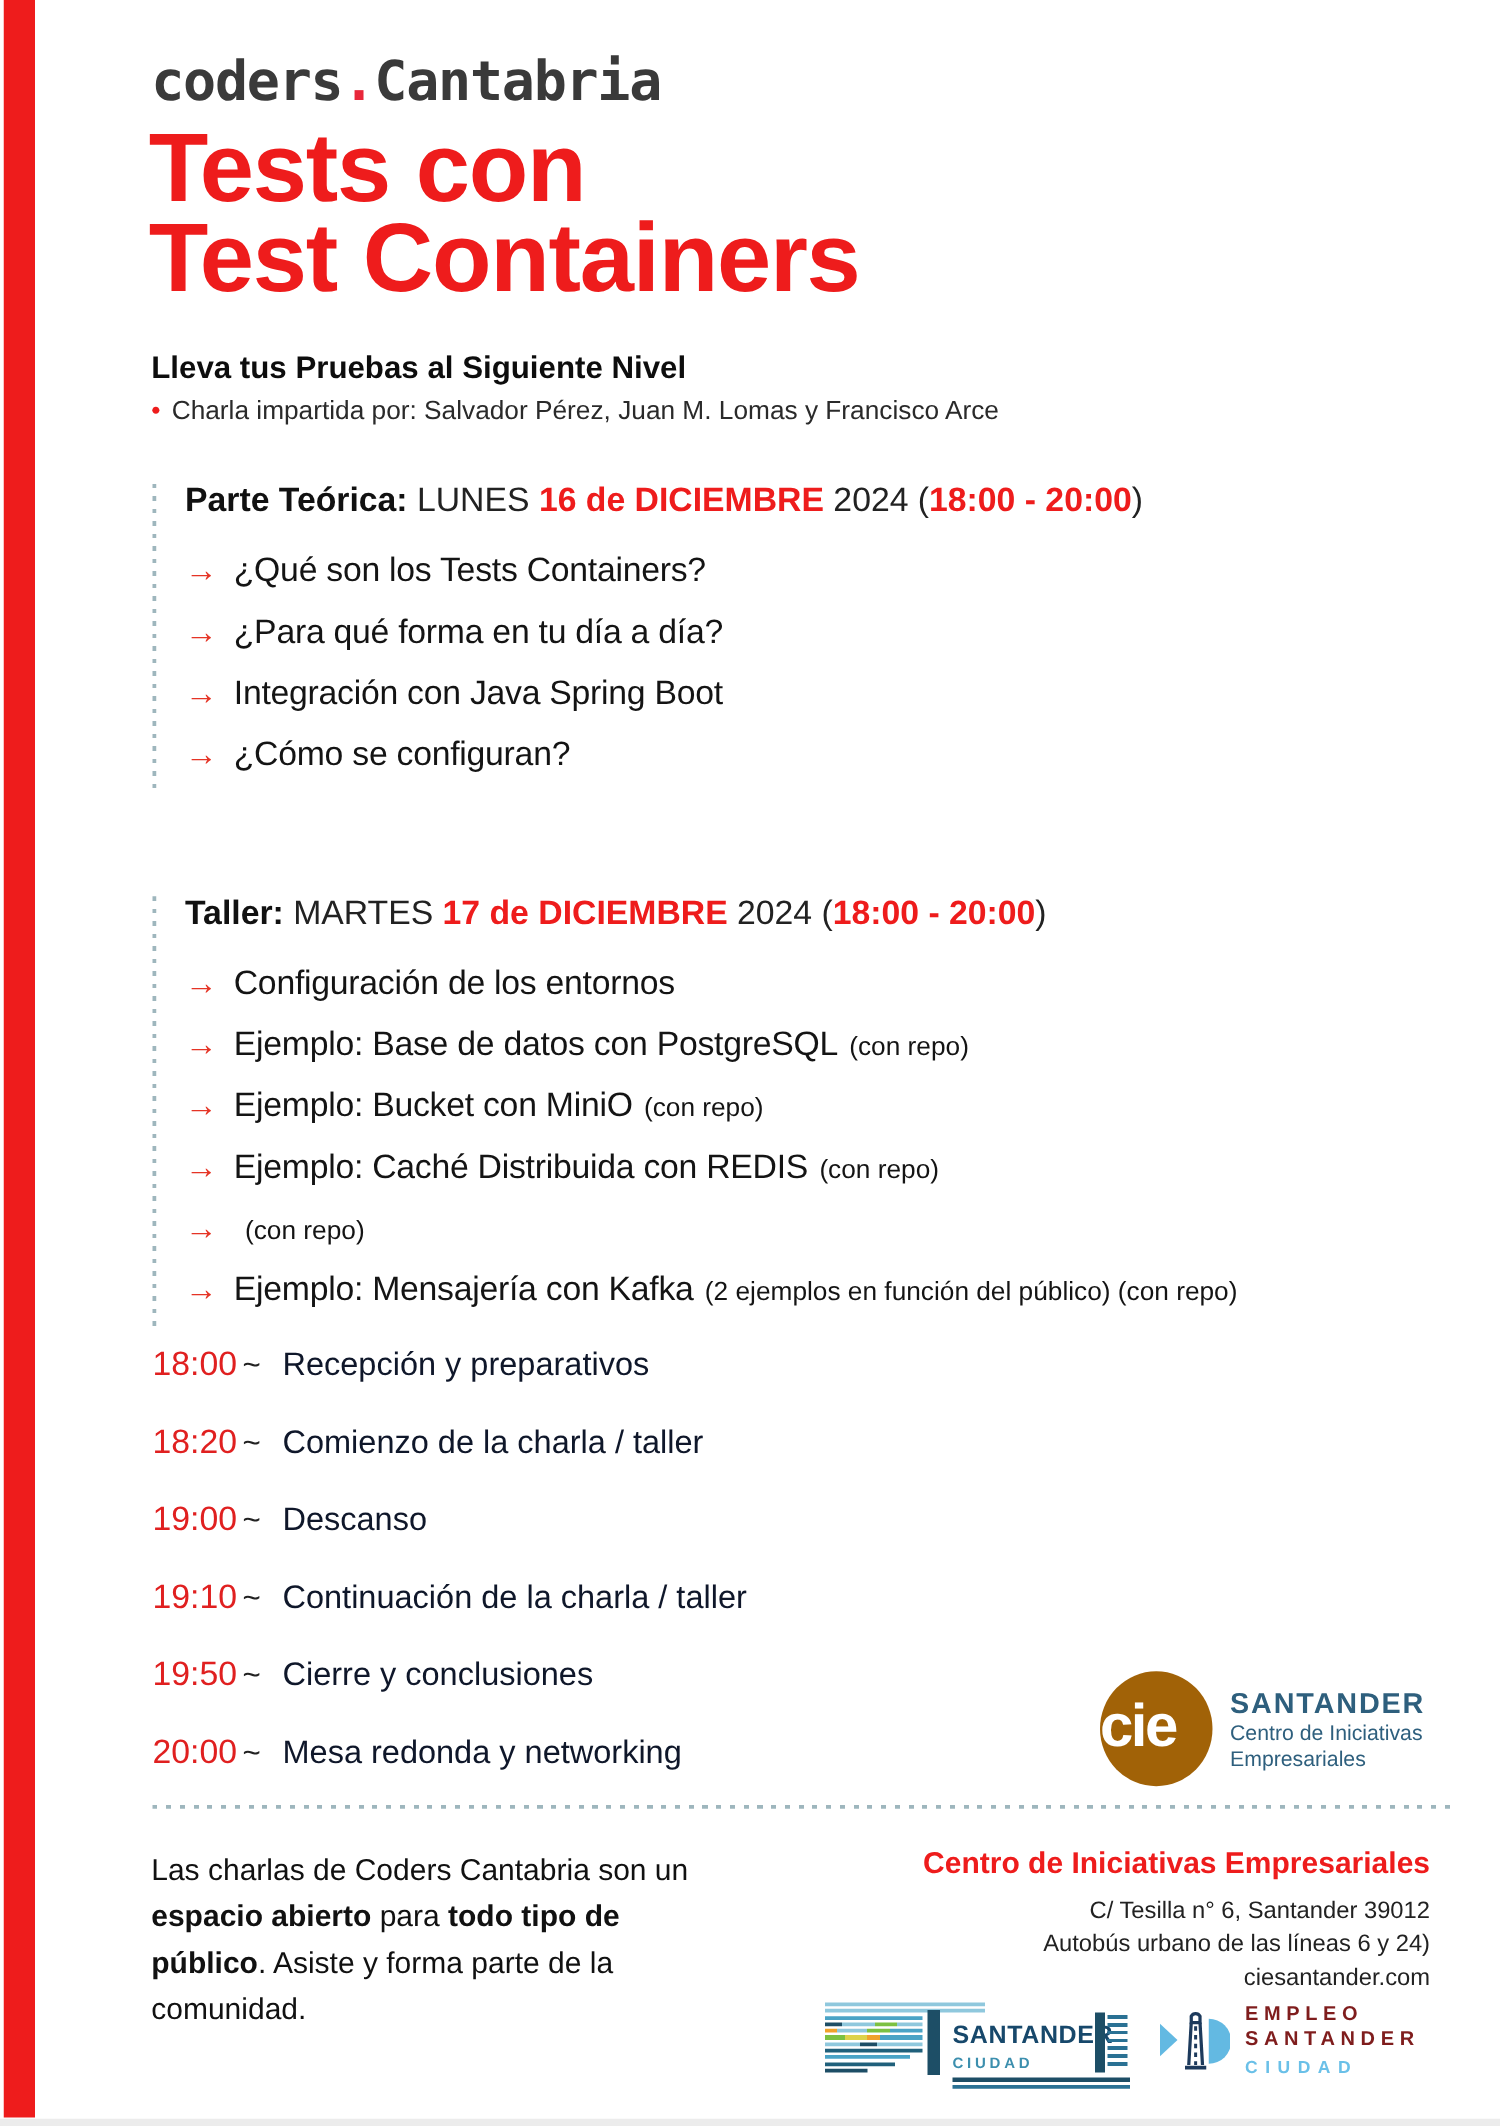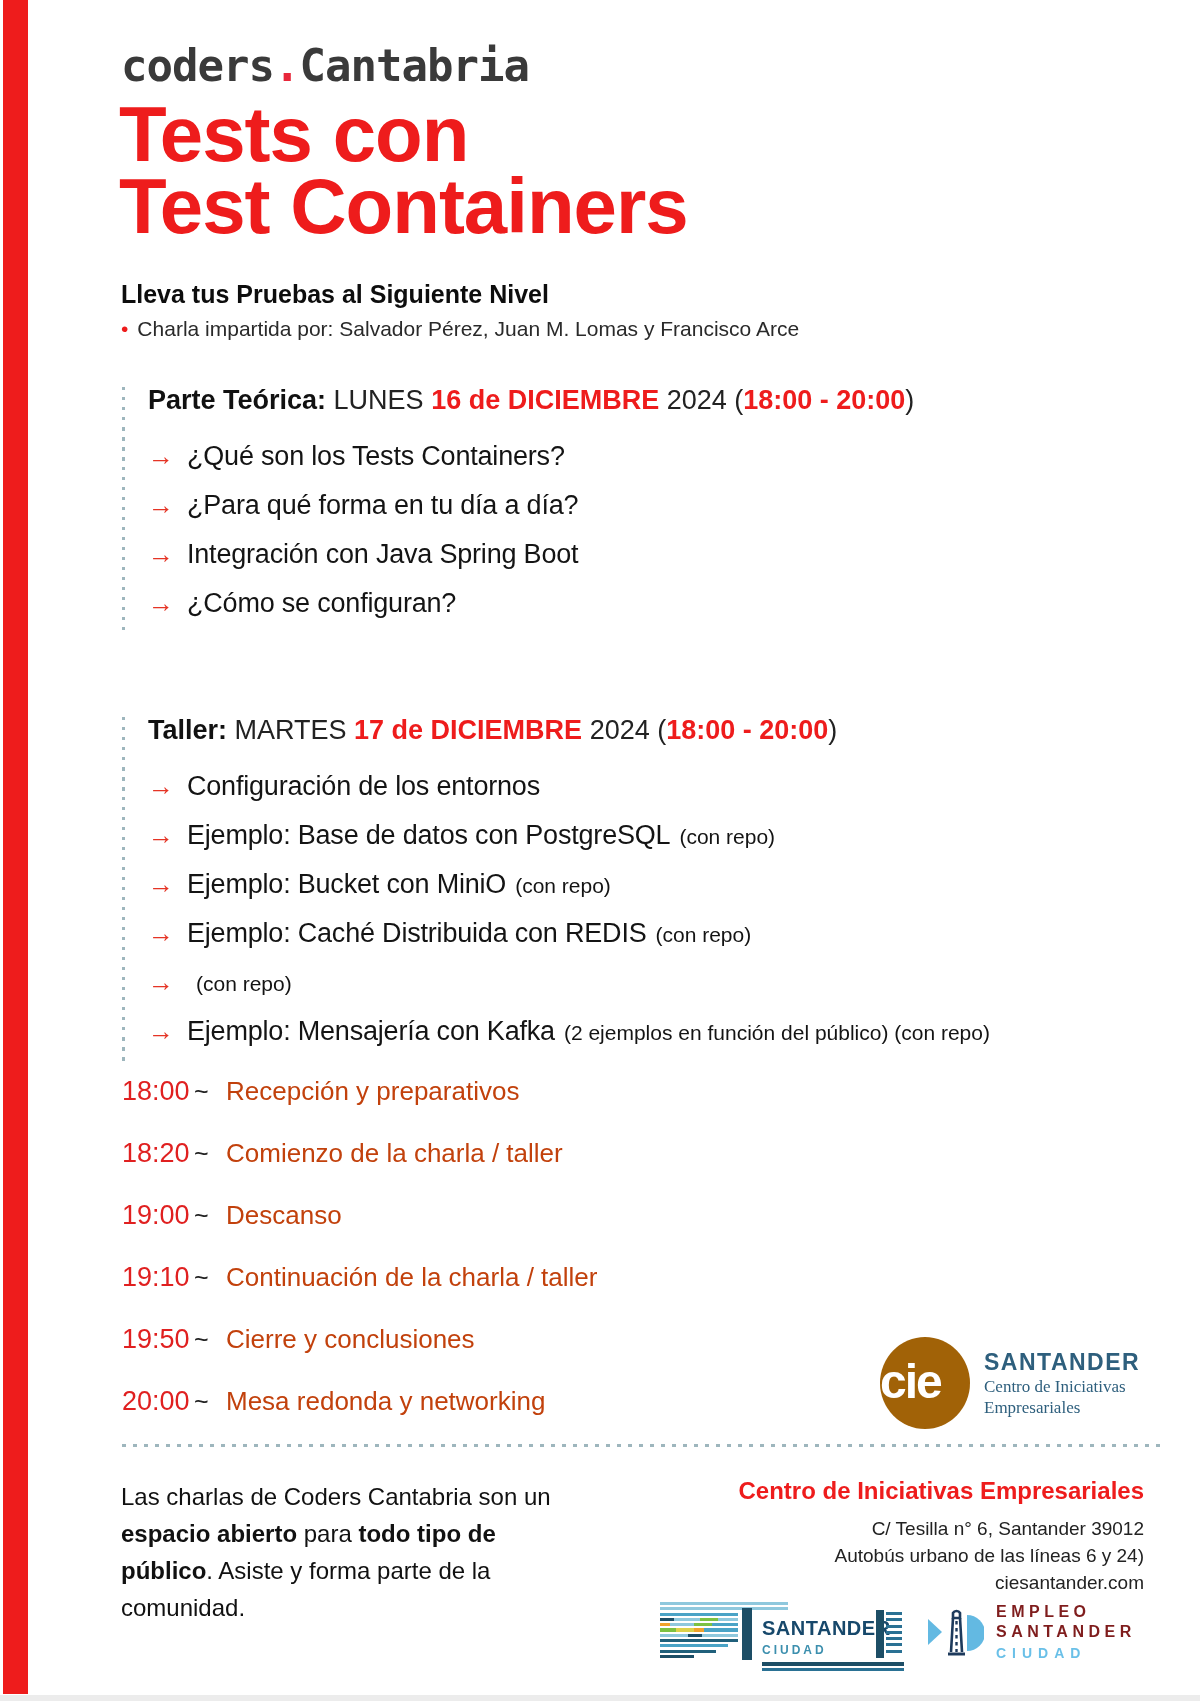--- a/index.html
+++ b/index.html
@@ -38,31 +38,31 @@
   .block li{display:flex;align-items:baseline;height:49px;}
   .arrow{color:#e53425;font-size:26px;margin-right:13px;flex:0 0 auto;}
   .itxt{font-size:27px;color:#141414;letter-spacing:-0.2px;}
   .note{font-size:21px;color:#141414;margin-left:9px;}
 
   
   .agenda{position:absolute;left:122px;top:1076px;}
   .arow{display:flex;align-items:baseline;height:62px;}
   .atime{color:#e02020;font-size:27px;width:72px;flex:0 0 auto;}
   .atilde{color:#222;font-size:25px;width:22px;flex:0 0 auto;}
-  .alabel{font-size:26px;color:#c2410c;margin-left:10px;}
+  .alabel{font-size:26px;color:#0f172a;margin-left:10px;}
 
   
   .cie{position:absolute;left:880px;top:1337px;display:flex;align-items:center;}
   .cie-circle{width:90px;height:92px;border-radius:50%;background:#a16207;display:flex;
               align-items:center;}
   .cie-circle span{color:#fff;font-size:48px;font-weight:700;letter-spacing:-2px;
                    transform:translateY(-2px);}
   .cie-text{margin-left:14px;color:#2e5f7d;}
   .cie-name{font-size:23px;font-weight:700;letter-spacing:1.5px;}
-  .cie-sub{font-size:17px;line-height:21px;font-family:Liberation Serif, serif;}
+  .cie-sub{font-size:17px;line-height:21px;}
 
   
   .divider{position:absolute;left:122px;top:1444px;width:1038px;height:3px;
            background:repeating-linear-gradient(to right,#9eb6bd 0 4px,transparent 4px 11px);}
 
   
   .community{position:absolute;left:121px;top:1478px;width:445px;font-size:24px;
              line-height:37px;color:#111;}
   .community b{font-weight:700;}
   .address{position:absolute;right:56px;top:1477px;text-align:right;}

